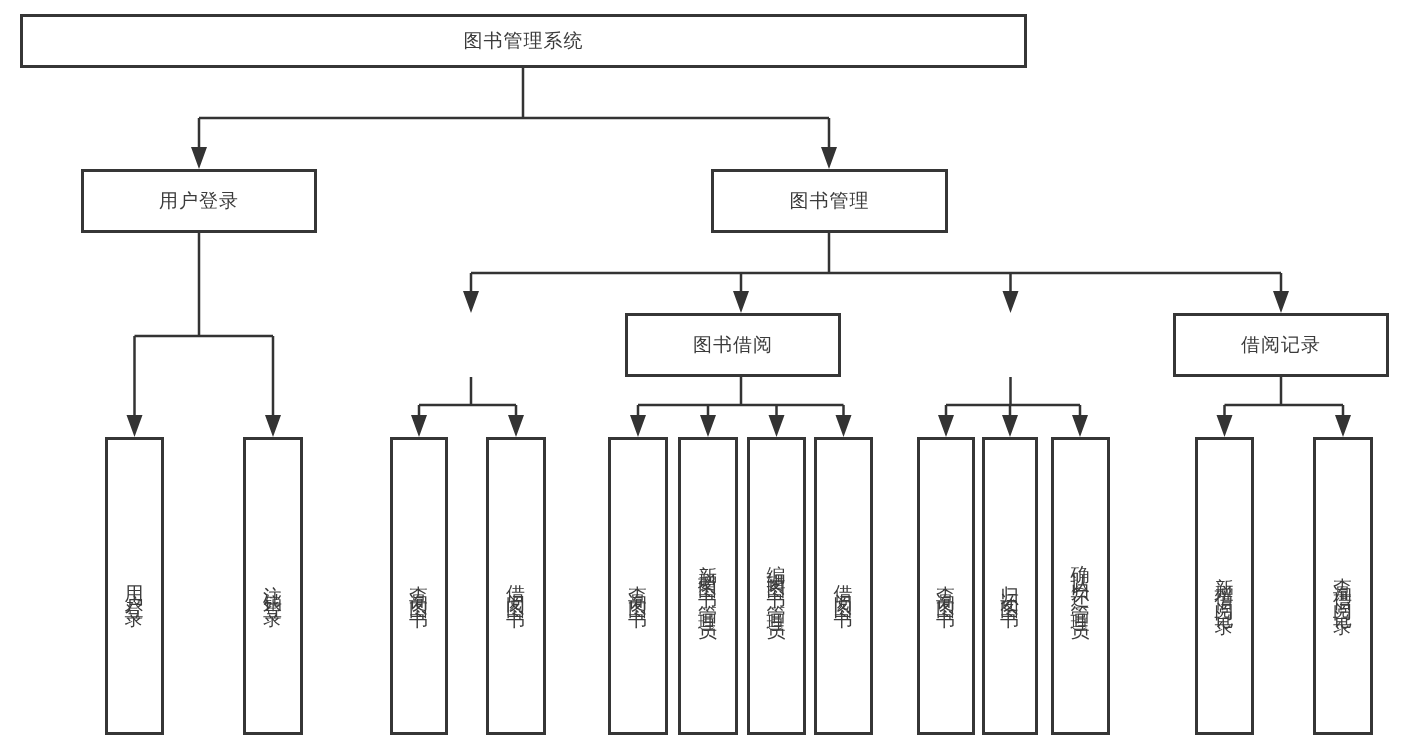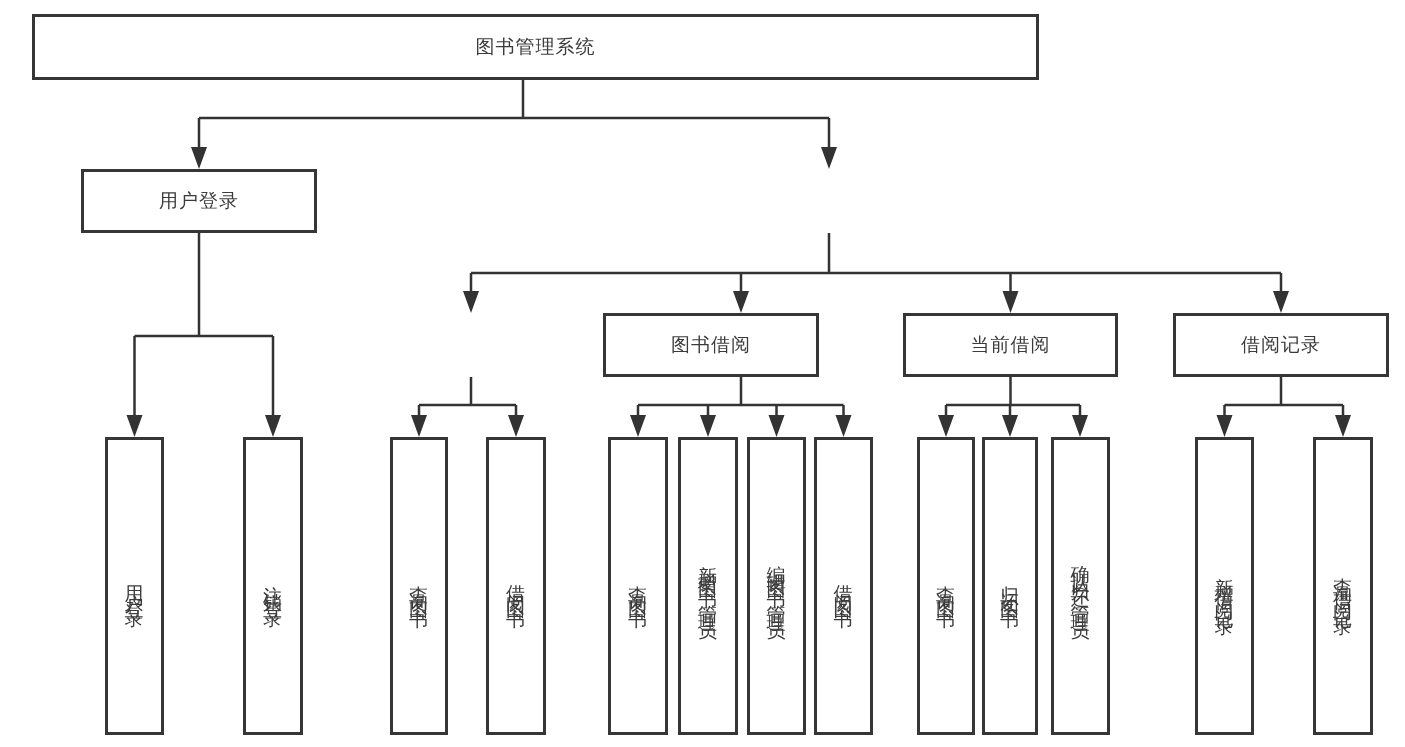--- a/index.html
+++ b/index.html
@@ -79,33 +79,33 @@
       M1002.5,291 L1018.5,291 L1010.5,313 Z  M1273,291 L1289,291 L1281,313 Z
       M126.5,415 L142.5,415 L134.5,437 Z  M265,415 L281,415 L273,437 Z
       M411,415 L427,415 L419,437 Z  M508,415 L524,415 L516,437 Z
       M630,415 L646,415 L638,437 Z  M700,415 L716,415 L708,437 Z
       M768.5,415 L784.5,415 L776.5,437 Z  M835.5,415 L851.5,415 L843.5,437 Z
       M938,415 L954,415 L946,437 Z  M1002,415 L1018,415 L1010,437 Z
       M1072,415 L1088,415 L1080,437 Z
       M1216.5,415 L1232.5,415 L1224.5,437 Z  M1335,415 L1351,415 L1343,437 Z"></path>
   </svg>
 
-  <div class="box h" style="left:32px;top:14px;width:1007px;height:66px">
+  <div class="box h" style="left:20px;top:14px;width:1007px;height:54px">
     <span>图书管理系统</span>
   </div>
 
   <div class="box h" style="left:81px;top:169px;width:236px;height:64px">
     <span>用户登录</span>
   </div>
+  <div class="box h" style="left:711px;top:169px;width:237px;height:64px">
+    <span>图书管理</span>
+  </div>
 
-  <div class="box h" style="left:603px;top:313px;width:216px;height:64px">
+  <div class="box h" style="left:625px;top:313px;width:216px;height:64px">
     <span>图书借阅</span>
-  </div>
-  <div class="box h" style="left:903px;top:313px;width:215px;height:64px">
-    <span>当前借阅</span>
   </div>
   <div class="box h" style="left:1173px;top:313px;width:216px;height:64px">
     <span>借阅记录</span>
   </div>
 
   <div class="box v" style="left:105px;top:437px;width:59px;height:298px">
     <span>用户登录</span>
   </div>
   <div class="box v" style="left:243px;top:437px;width:60px;height:298px">
     <span>注销登录</span>

